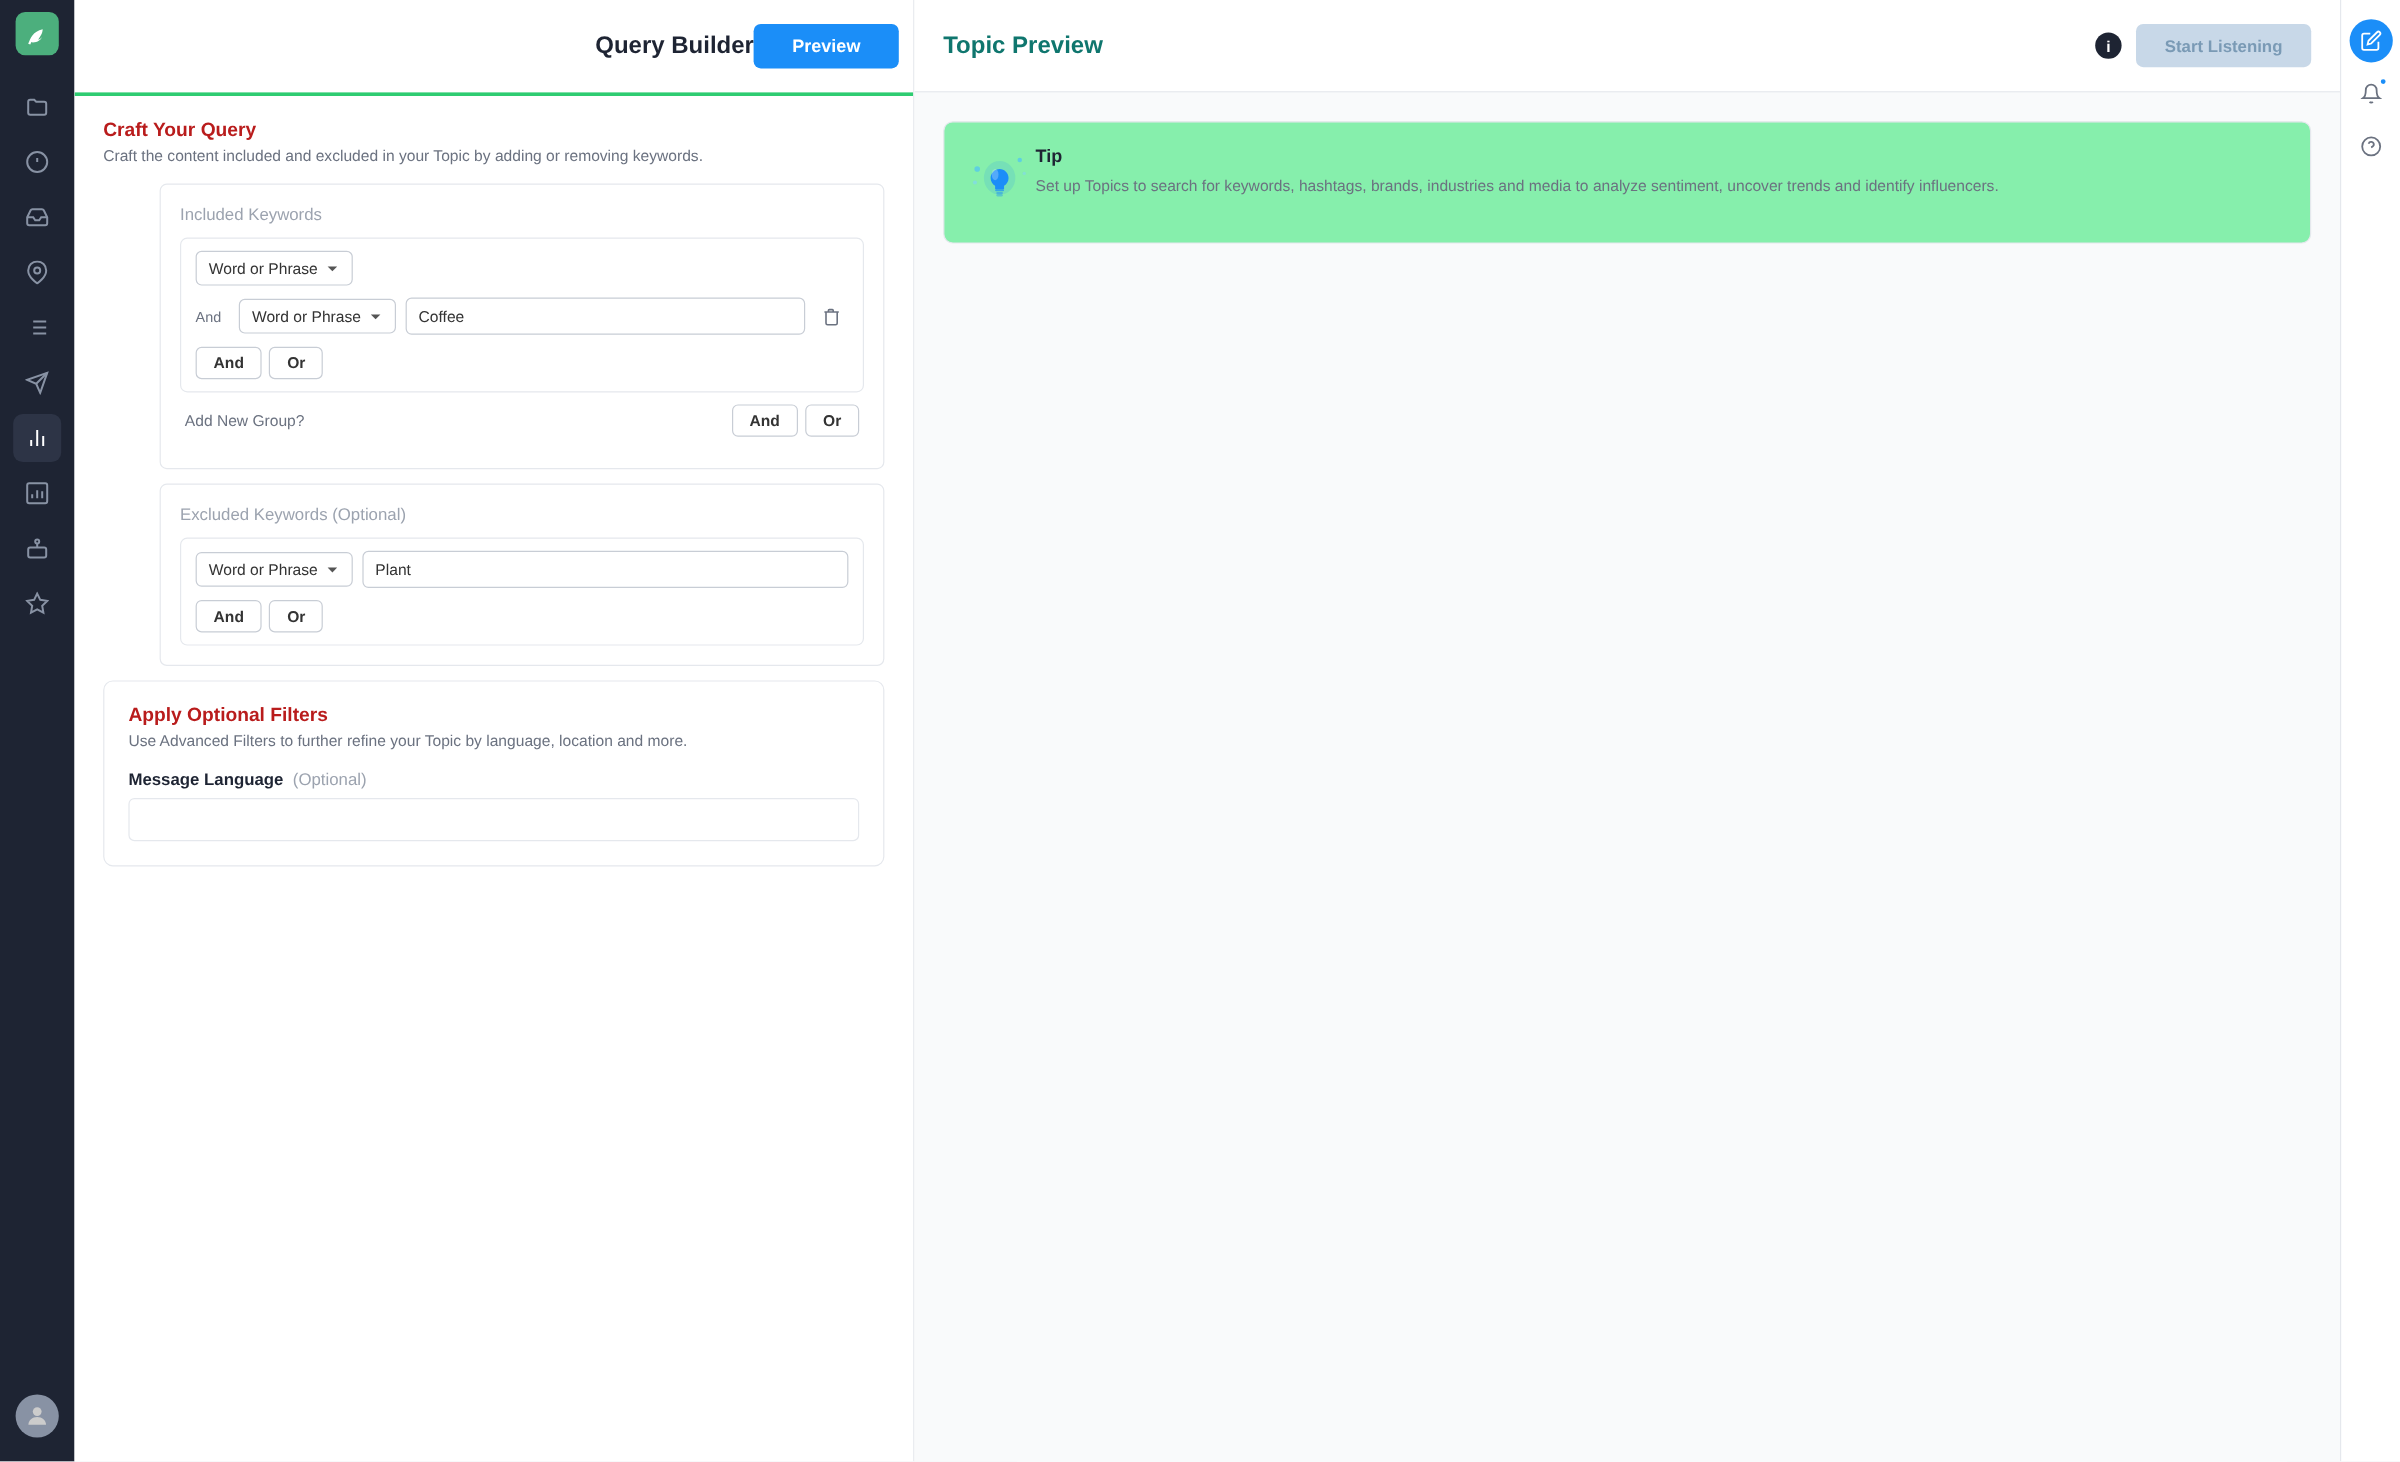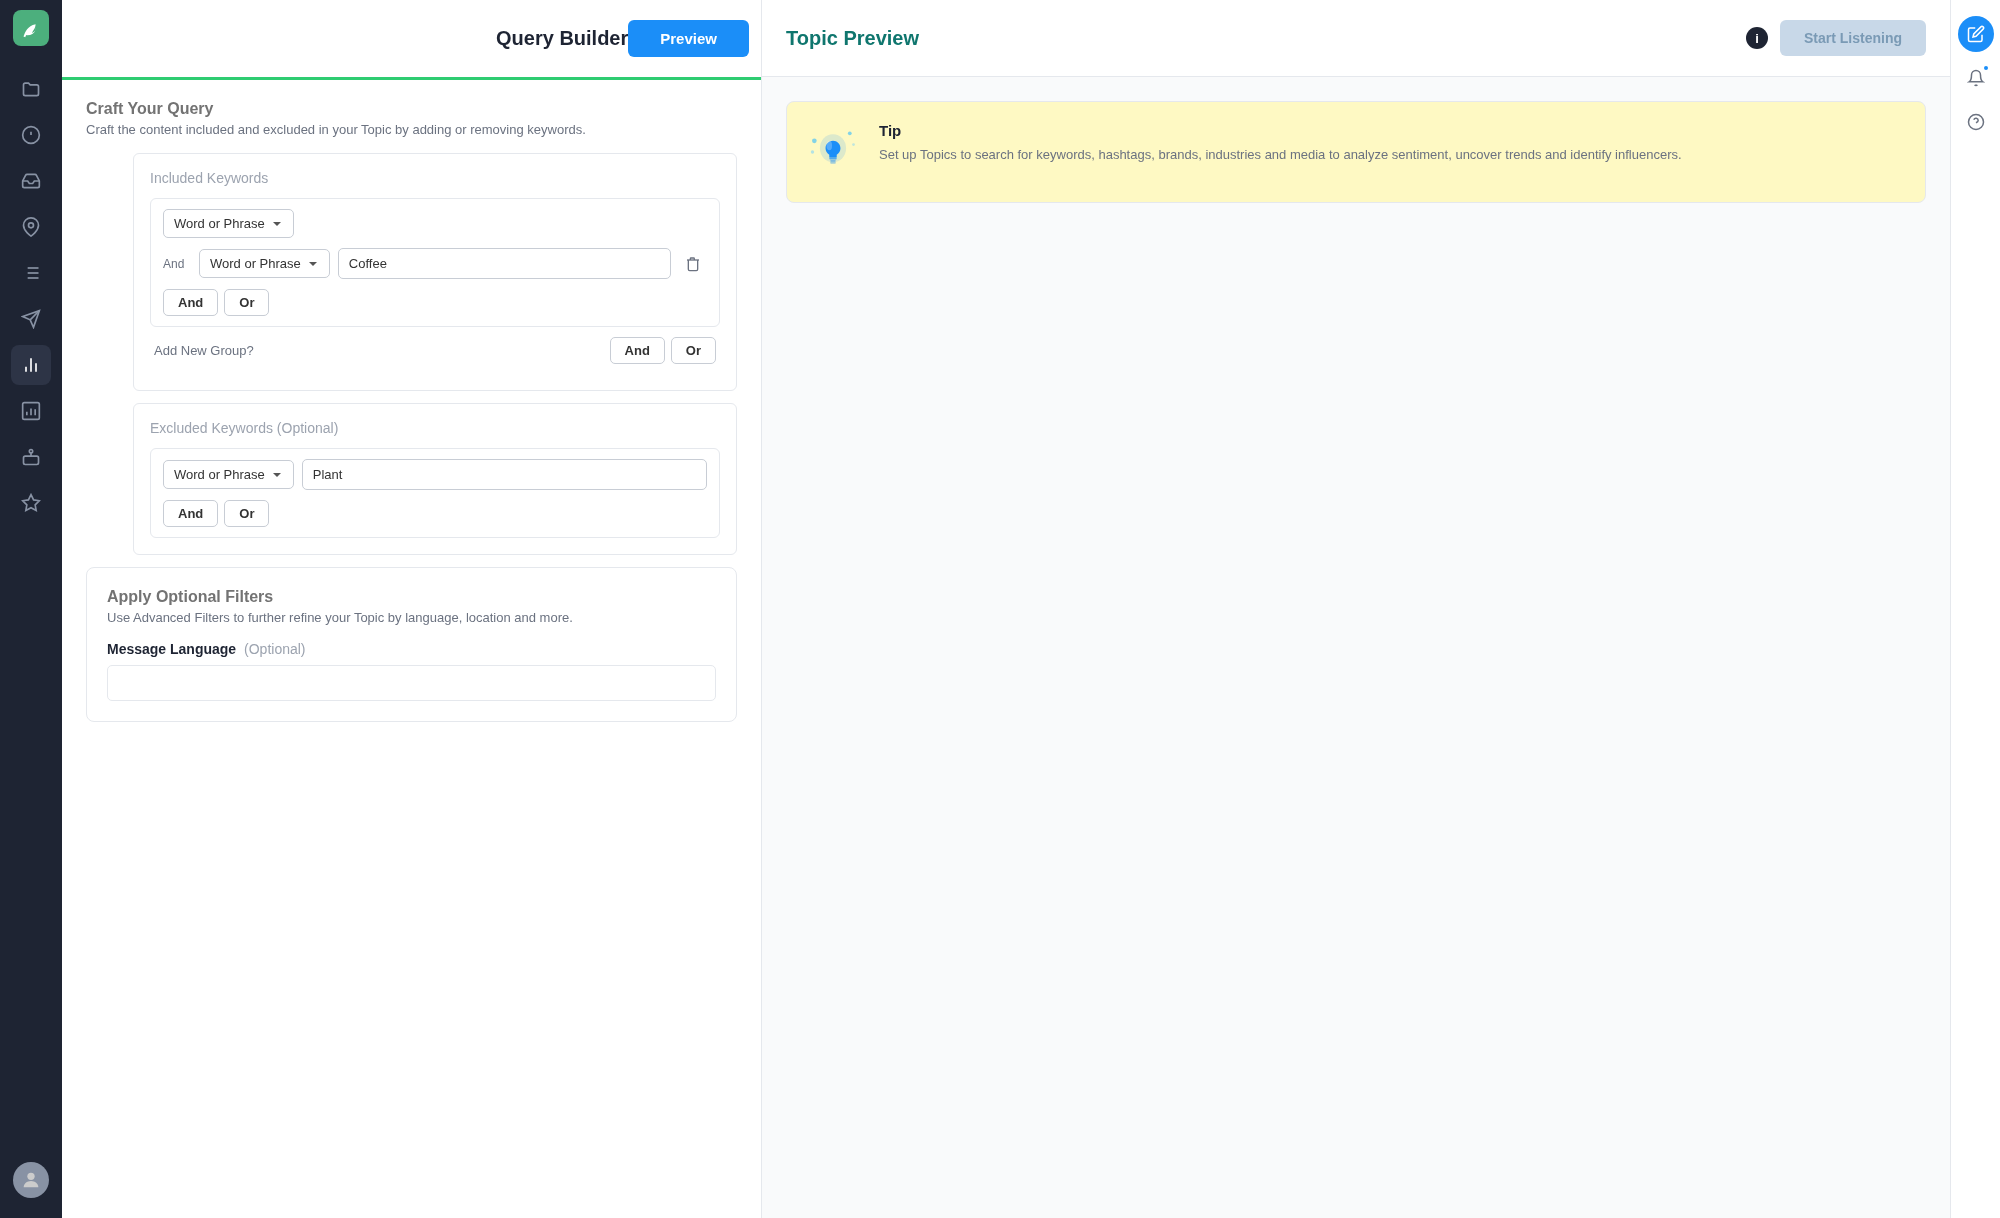--- a/index.html
+++ b/index.html
@@ -142,21 +142,21 @@
     .section-card {
       background: white;
       border: 1px solid #e5e8ed;
       border-radius: 8px;
       padding: 20px;
       margin-bottom: 16px;
     }
     .section-title {
       font-size: 16px;
       font-weight: 700;
-      color: #737373;
+      color: #b91c1c;
       margin-bottom: 4px;
     }
     .section-desc {
       font-size: 13px;
       color: #6b7280;
       margin-bottom: 16px;
     }
 
     
     .keywords-box {
@@ -308,27 +308,26 @@
     }
 
     .preview-panel-body {
       flex: 1;
       overflow-y: auto;
       padding: 24px;
     }
 
     
     .tip-card {
-      background: #fef9c3;
+      background: #86efac;
       border: 1px solid #e5e8ed;
       border-radius: 8px;
       padding: 20px 20px 20px 16px;
       display: flex;
       align-items: flex-start;
-      gap: 16px;
     }
     .tip-icon-area {
       flex-shrink: 0;
       width: 60px;
       height: 60px;
       display: flex; align-items: center; justify-content: center;
       position: relative;
     }
     .tip-content {}
     .tip-title {

